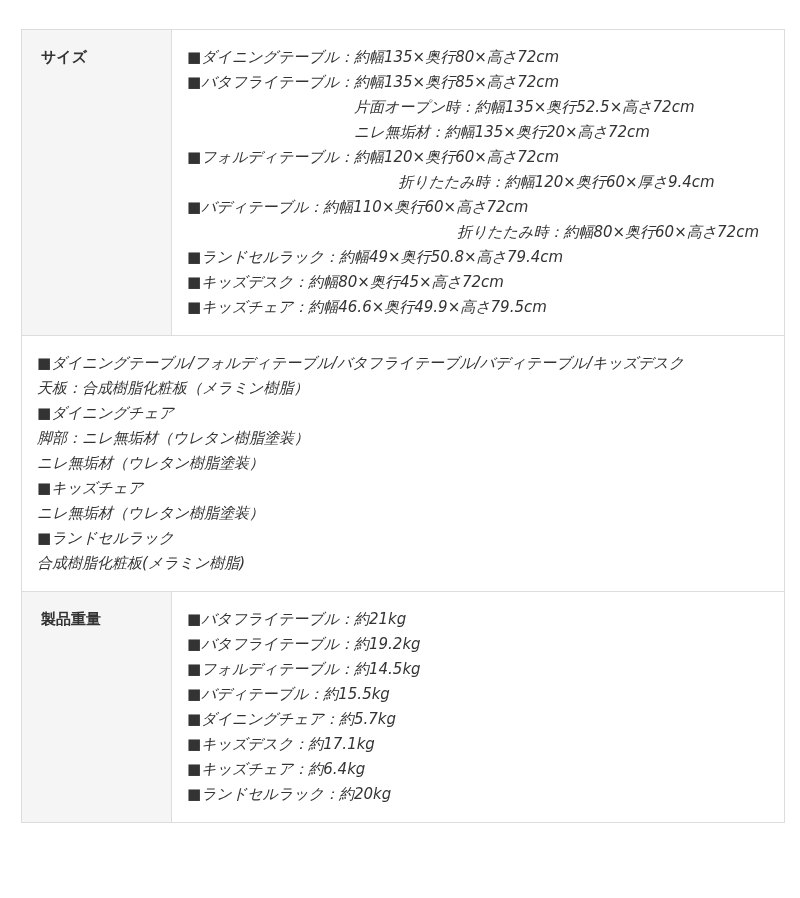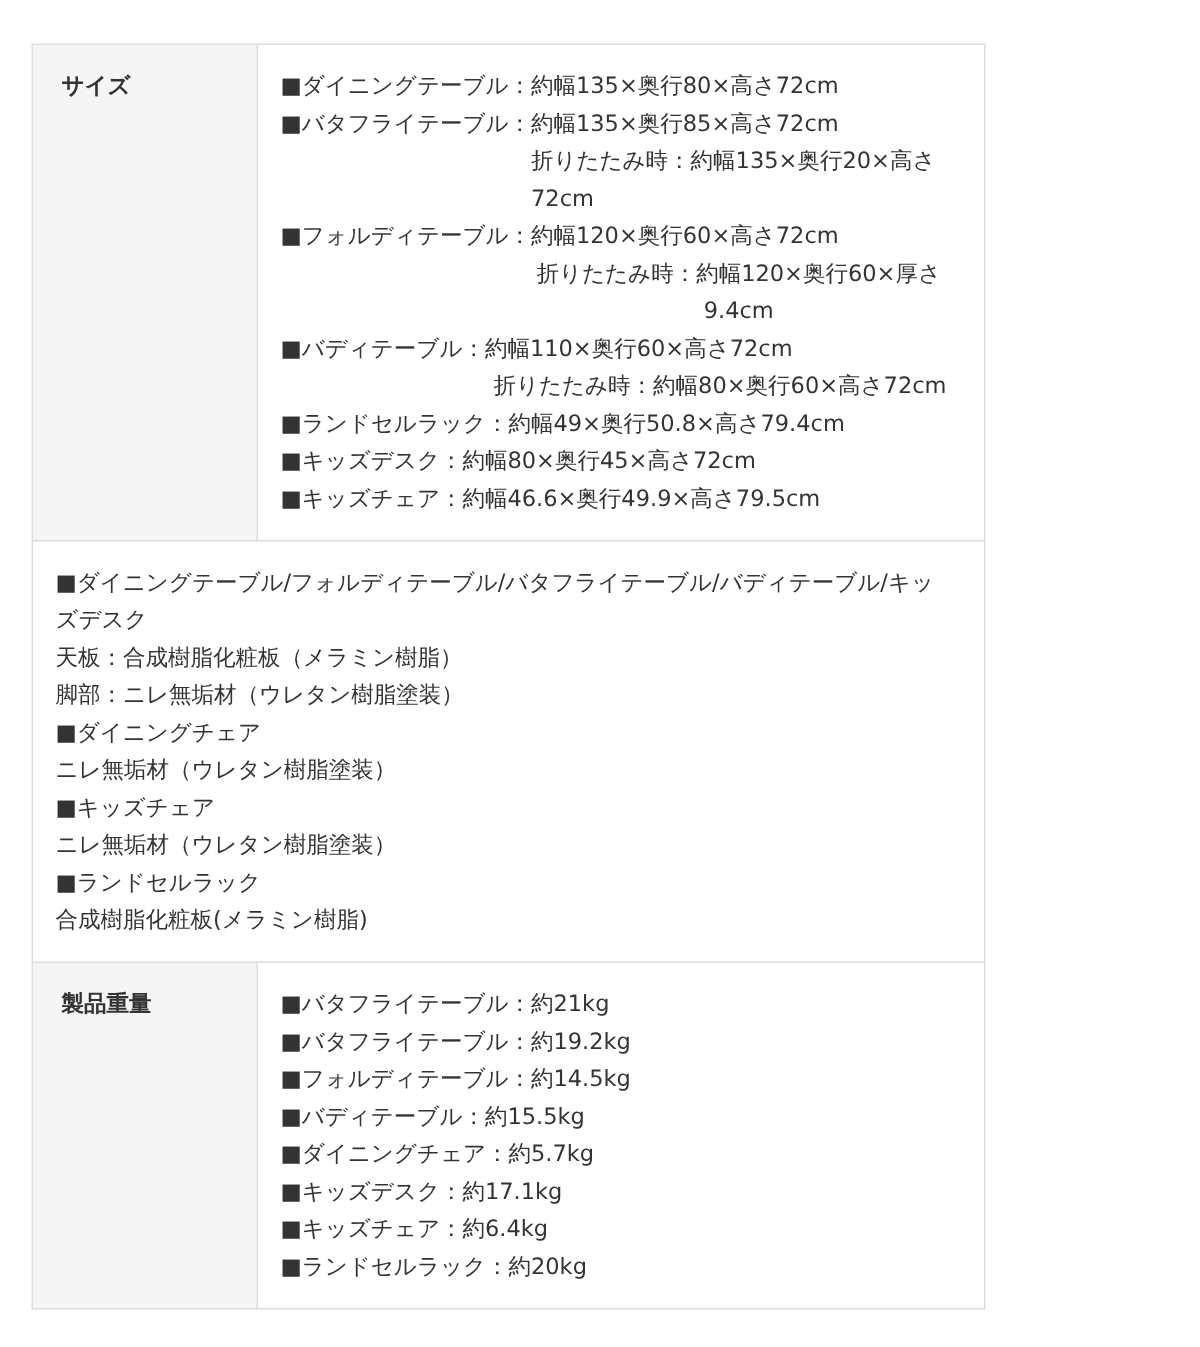--- a/index.html
+++ b/index.html
@@ -12,21 +12,21 @@
   html, body {
     width: 800px;
     height: 898px;
     background: var(--page-bg);
     font-family: "DejaVu Sans", "Liberation Sans", sans-serif;
   }
   .spec-table {
     position: absolute;
     left: 21px;
     top: 29px;
-    width: 636px;
+    width: 764px;
     border: 1px solid var(--border-color);
     border-bottom: none;
     background: #fff;
   }
   .spec-row {
     display: flex;
     align-items: stretch;
     border-bottom: 1px solid var(--border-color);
   }
   .spec-label {
@@ -42,47 +42,49 @@
   .spec-content {
     flex: 1 1 auto;
     padding: 15px 25px 15px 15px;
     font-size: 15px;
     line-height: 25px;
     color: var(--text-color);
   }
   .spec-line {
     min-height: 25px;
     word-break: break-all;
+    font-style: italic;
   }
 </style>
 </head>
 <body>
 
 <div class="spec-table">
     <div class="spec-row">
       <div class="spec-label">サイズ</div>
       <div class="spec-content">
         <div class="spec-line">■ダイニングテーブル：約幅135×奥行80×高さ72cm</div>
         <div class="spec-line">■バタフライテーブル：約幅135×奥行85×高さ72cm</div>
-        <div class="spec-line" style="padding-left: 167px;">折りたたみ時：約幅135×奥行20×高さ72cm</div>
+        <div class="spec-line" style="padding-left: 167px;">片面オープン時：約幅135×奥行52.5×高さ72cm</div>
+        <div class="spec-line" style="padding-left: 167px;">ニレ無垢材：約幅135×奥行20×高さ72cm</div>
         <div class="spec-line">■フォルディテーブル：約幅120×奥行60×高さ72cm</div>
         <div class="spec-line" style="padding-left: 167px; text-align: center;">折りたたみ時：約幅120×奥行60×厚さ9.4cm</div>
         <div class="spec-line">■バディテーブル：約幅110×奥行60×高さ72cm</div>
         <div class="spec-line" style="padding-left: 142px; text-align: right;">折りたたみ時：約幅80×奥行60×高さ72cm</div>
         <div class="spec-line">■ランドセルラック：約幅49×奥行50.8×高さ79.4cm</div>
         <div class="spec-line">■キッズデスク：約幅80×奥行45×高さ72cm</div>
         <div class="spec-line">■キッズチェア：約幅46.6×奥行49.9×高さ79.5cm</div>
       </div>
     </div>
     <div class="spec-row">
       <div class="spec-content">
         <div class="spec-line">■ダイニングテーブル/フォルディテーブル/バタフライテーブル/バディテーブル/キッズデスク</div>
         <div class="spec-line">天板：合成樹脂化粧板（メラミン樹脂）</div>
+        <div class="spec-line">■ダイニングチェア</div>
         <div class="spec-line">脚部：ニレ無垢材（ウレタン樹脂塗装）</div>
-        <div class="spec-line">■ダイニングチェア</div>
         <div class="spec-line">ニレ無垢材（ウレタン樹脂塗装）</div>
         <div class="spec-line">■キッズチェア</div>
         <div class="spec-line">ニレ無垢材（ウレタン樹脂塗装）</div>
         <div class="spec-line">■ランドセルラック</div>
         <div class="spec-line">合成樹脂化粧板(メラミン樹脂)</div>
       </div>
     </div>
     <div class="spec-row">
       <div class="spec-label">製品重量</div>
       <div class="spec-content">

